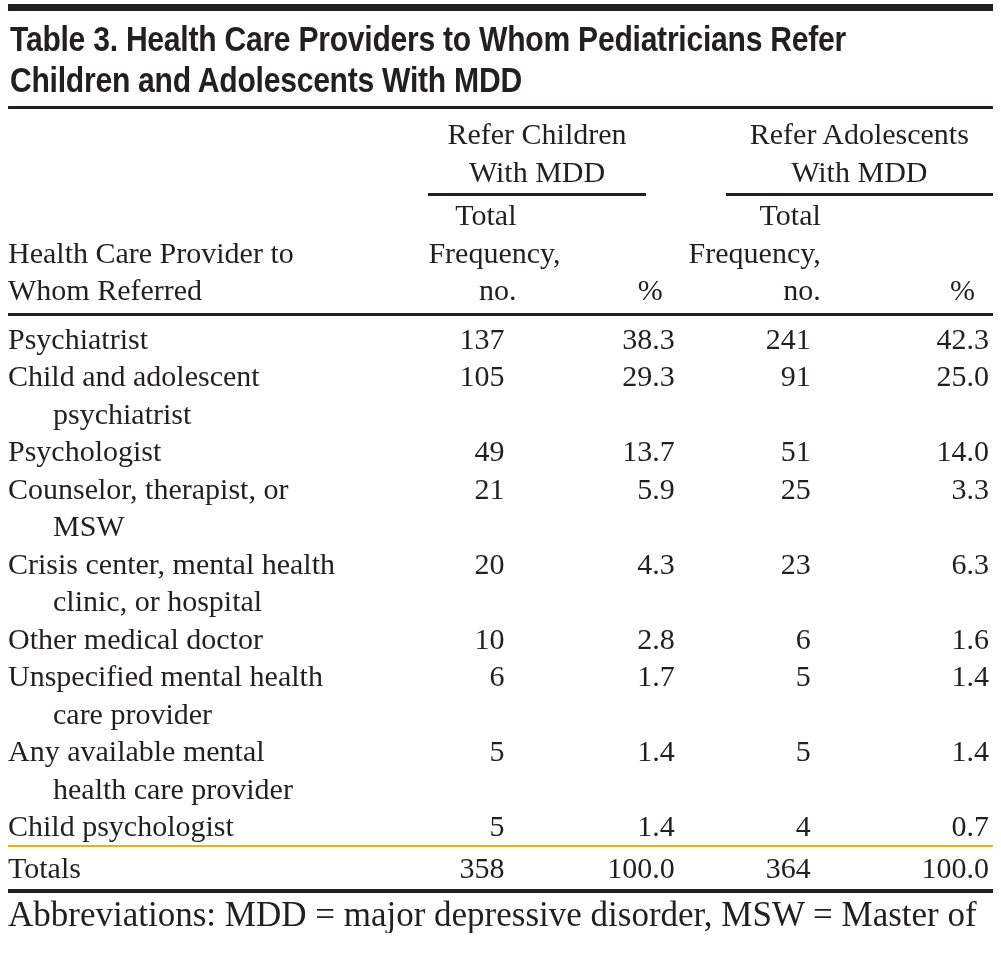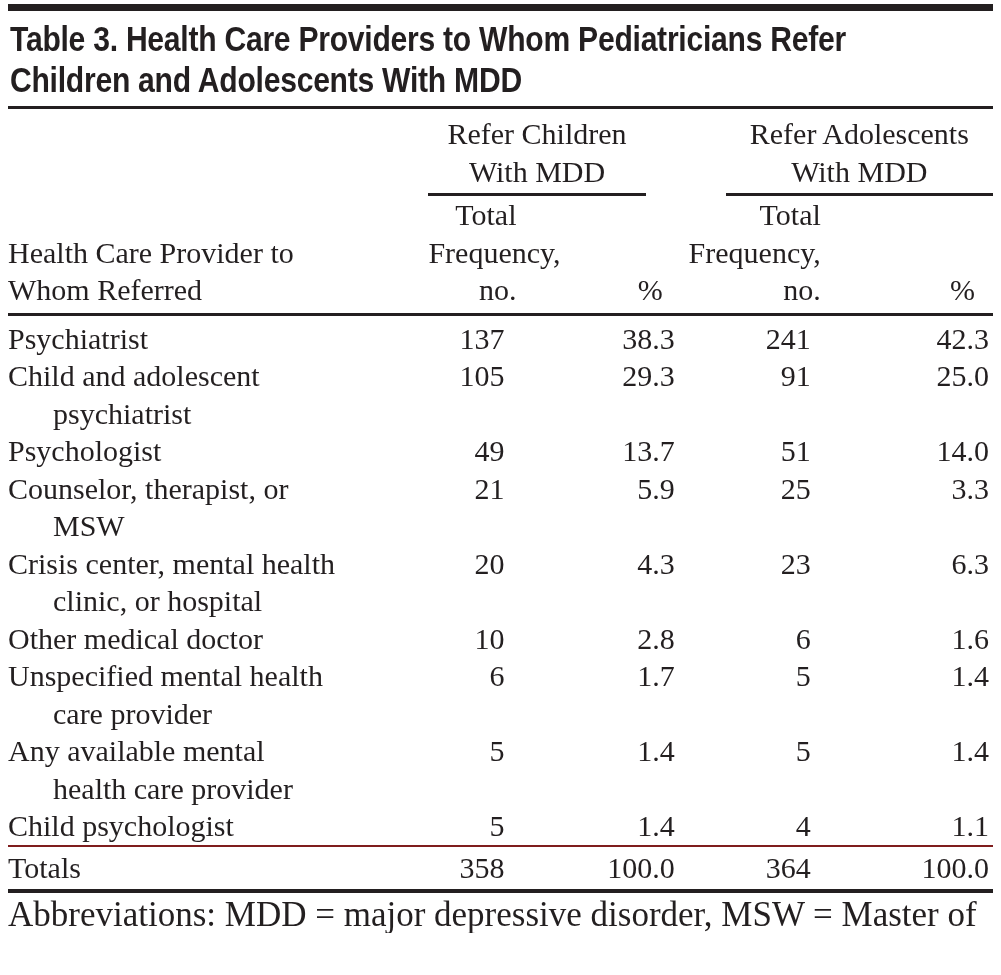--- a/index.html
+++ b/index.html
@@ -98,21 +98,21 @@
     text-indent: -45px;
   }
   td.num { text-align: right; }
   td.num.n1 { padding-right: 12px; }
   td.num.n2 { padding-right: 6px; }
   td.num.n3 { padding-right: 10px; }
   td.num.n4 { padding-right: 4px; }
 
   
   tr.totals-row td {
-    border-top: 2px solid #7f1d1d;
+    border-top: 2px solid #eab308;
     border-bottom: 4px solid #231f20;
     padding-top: 2px;
     padding-bottom: 3px;
   }
 
   .footnote {
     margin-top: 5px;
     font-size: 35px;
     line-height: 34px;
     white-space: pre-line;
@@ -231,21 +231,21 @@
         <td class="num n1">5</td>
         <td class="num n2">1.4</td>
         <td class="num n3">5</td>
         <td class="num n4">1.4</td>
       </tr>
       <tr>
         <td class="provider">Child psychologist</td>
         <td class="num n1">5</td>
         <td class="num n2">1.4</td>
         <td class="num n3">4</td>
-        <td class="num n4">1.1</td>
+        <td class="num n4">0.7</td>
       </tr>
       <tr class="totals-row">
         <td class="provider">Totals</td>
         <td class="num n1">358</td>
         <td class="num n2">100.0</td>
         <td class="num n3">364</td>
         <td class="num n4">100.0</td>
       </tr>
     </tbody>
   </table>

